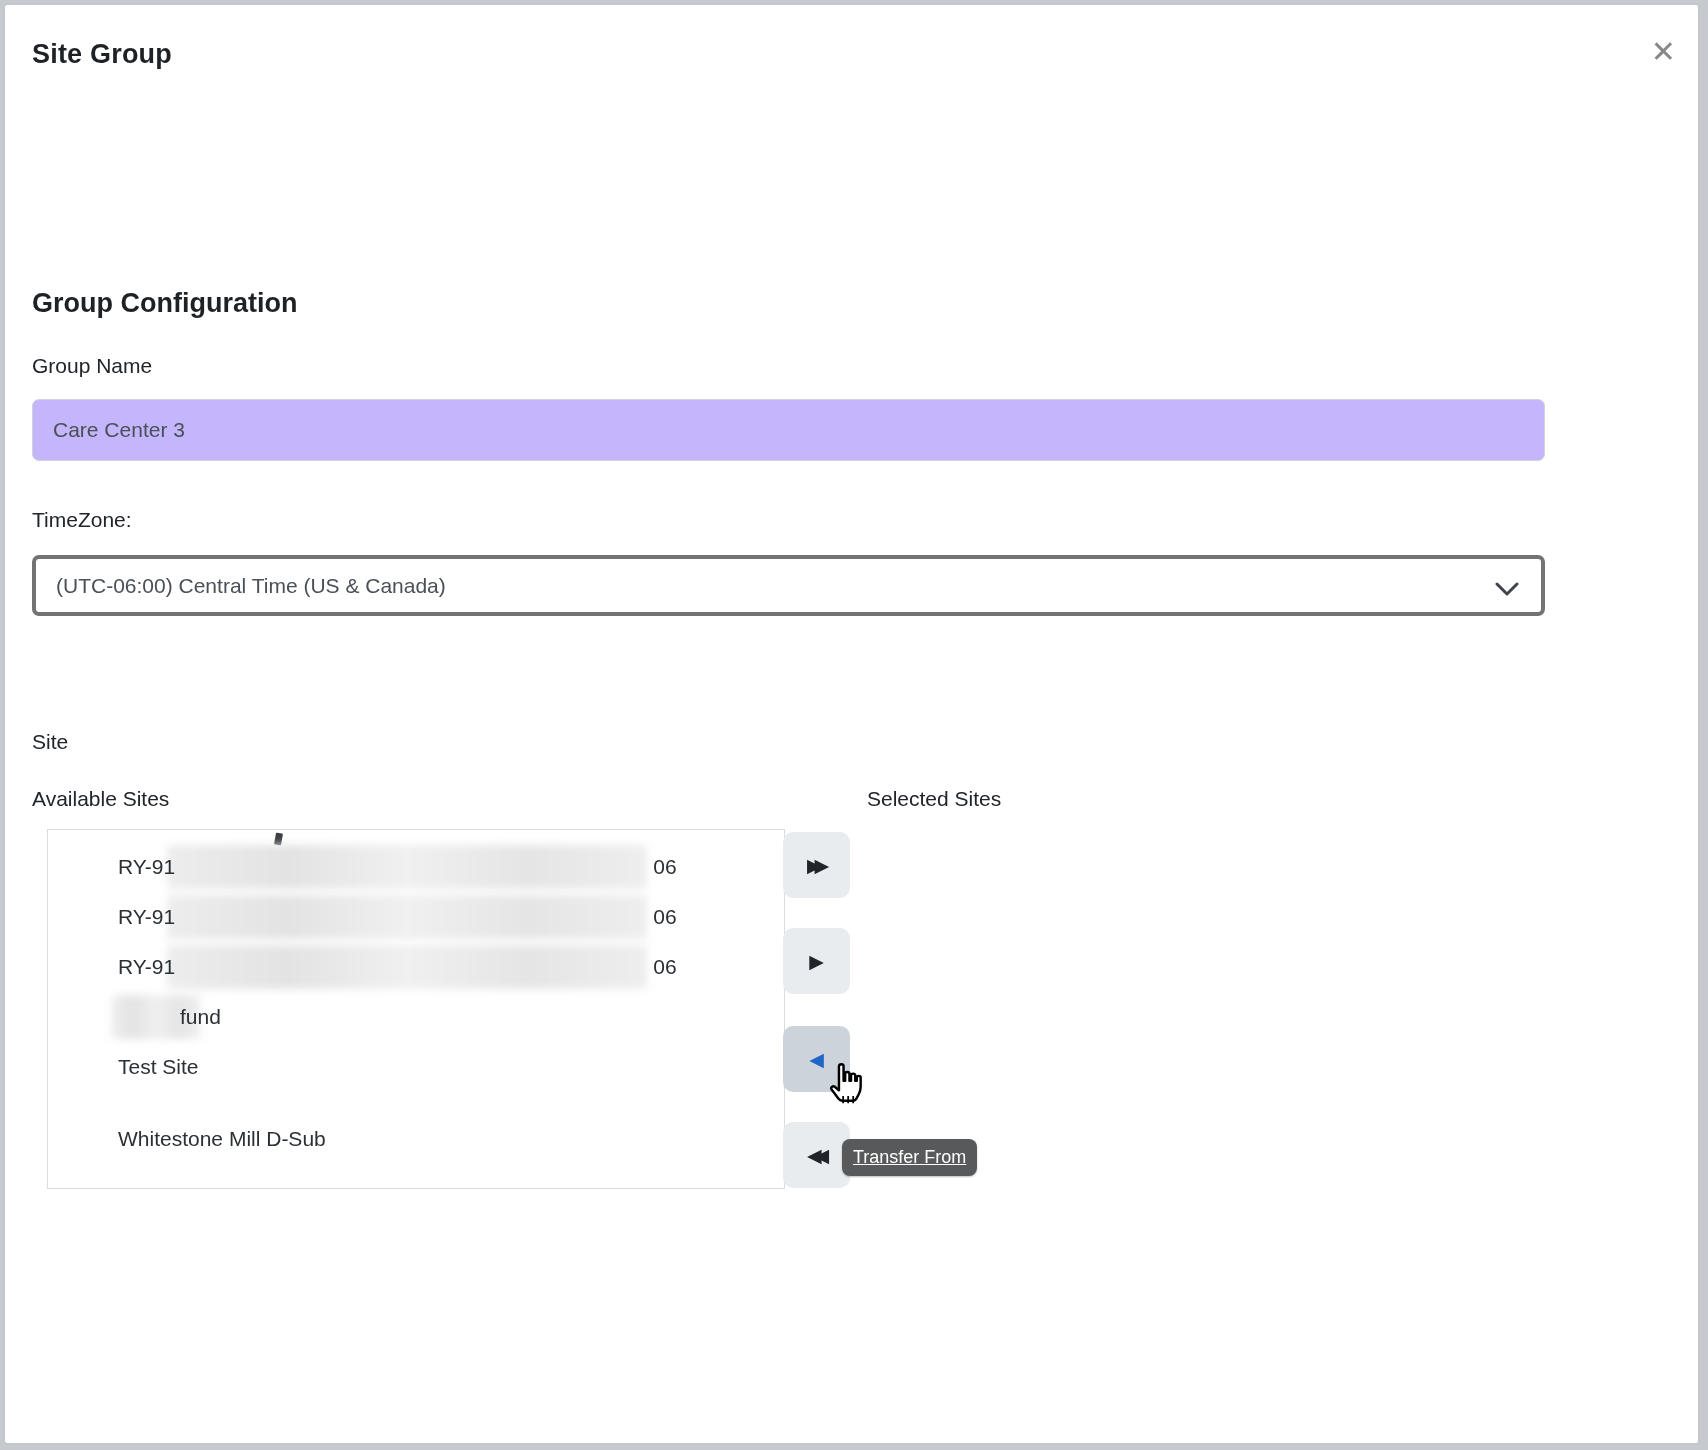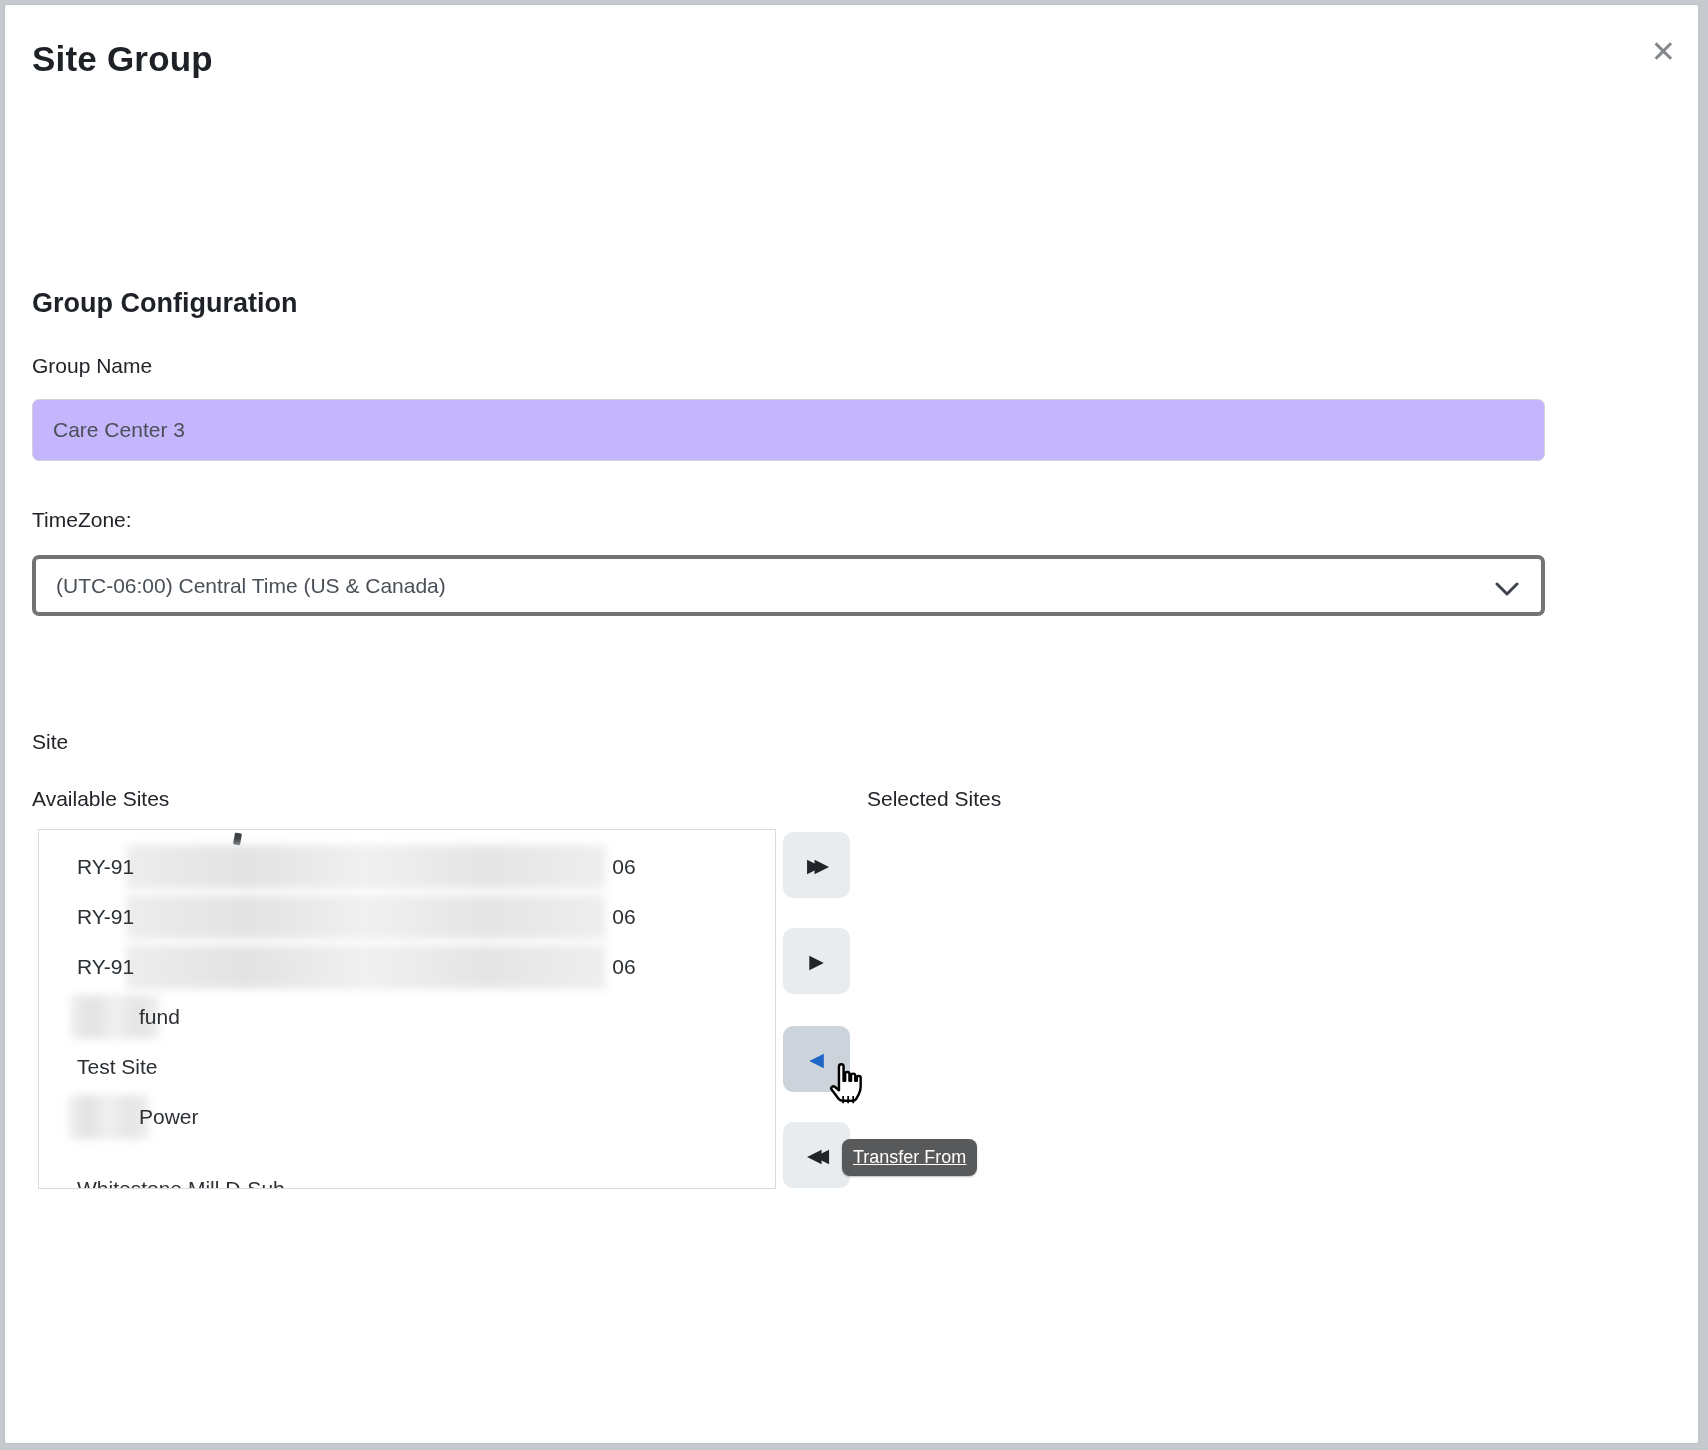--- a/index.html
+++ b/index.html
@@ -14,21 +14,21 @@
     position: absolute;
     left: 3px; top: 3px; right: 8px; bottom: 5px;
     background: #ffffff;
     border: 2px solid #c3c7cc;
     border-radius: 4px;
   }
   .abs { position: absolute; }
 
   .dialog-title {
     left: 27px; top: 34px;
-    font-size: 35px; font-weight: 700; color: #1e2226;
+    font-size: 27px; font-weight: 700; color: #1e2226;
     letter-spacing: 0.2px;
   }
   .close-btn {
     right: 22px; top: 32px;
     font-size: 30px; font-weight: 700; color: #85898d;
     cursor: pointer; line-height: 1;
   }
 
   .section-heading {
     left: 27px; top: 283px;
@@ -54,21 +54,21 @@
     display: flex; align-items: center;
     padding: 0 20px; font-size: 21px; color: #495057;
   }
   .select-box .chevron { position: absolute; right: 22px; top: 20px; }
 
   .listbox {
     top: 824px; height: 360px;
     border: 1px solid #d9dcdf;
     background: #fff; overflow: hidden;
   }
-  .listbox.available { left: 33px;  width: 738px; }
+  .listbox.available { left: 42px;  width: 738px; padding-left: 32px; }
   .listbox.selected-list { left: 862px; width: 815px; }
 
   .list-item {
     position: relative; height: 50px;
     display: flex; align-items: center;
     padding-left: 38px; font-size: 21px; color: #2b3035;
     white-space: nowrap; cursor: pointer;
   }
   .list-item.sliver { height: 12px; padding-left: 0; }
   .sliver-mark {
@@ -178,24 +178,20 @@
         <span class="redact mid"></span>
         <span class="txt">06</span>
       </div>
       <div class="list-item">
         <span class="redact lead-fund"></span>
         <span class="txt">fund</span>
       </div>
       <div class="list-item">
         <span class="txt">Test Site</span>
       </div>
-      <div class="list-item">
-        <span class="redact lead-power"></span>
-        <span class="txt">Power</span>
-      </div>
       <div class="list-item clipped">
         <span class="txt">Whitestone Mill D-Sub</span>
       </div>
     </div>
 
   <div id="transfer-buttons">
       <button class="abs transfer-btn t-btn-0">
         <span class="glyph">▶▶</span>
       </button>
       <button class="abs transfer-btn t-btn-1 single">

